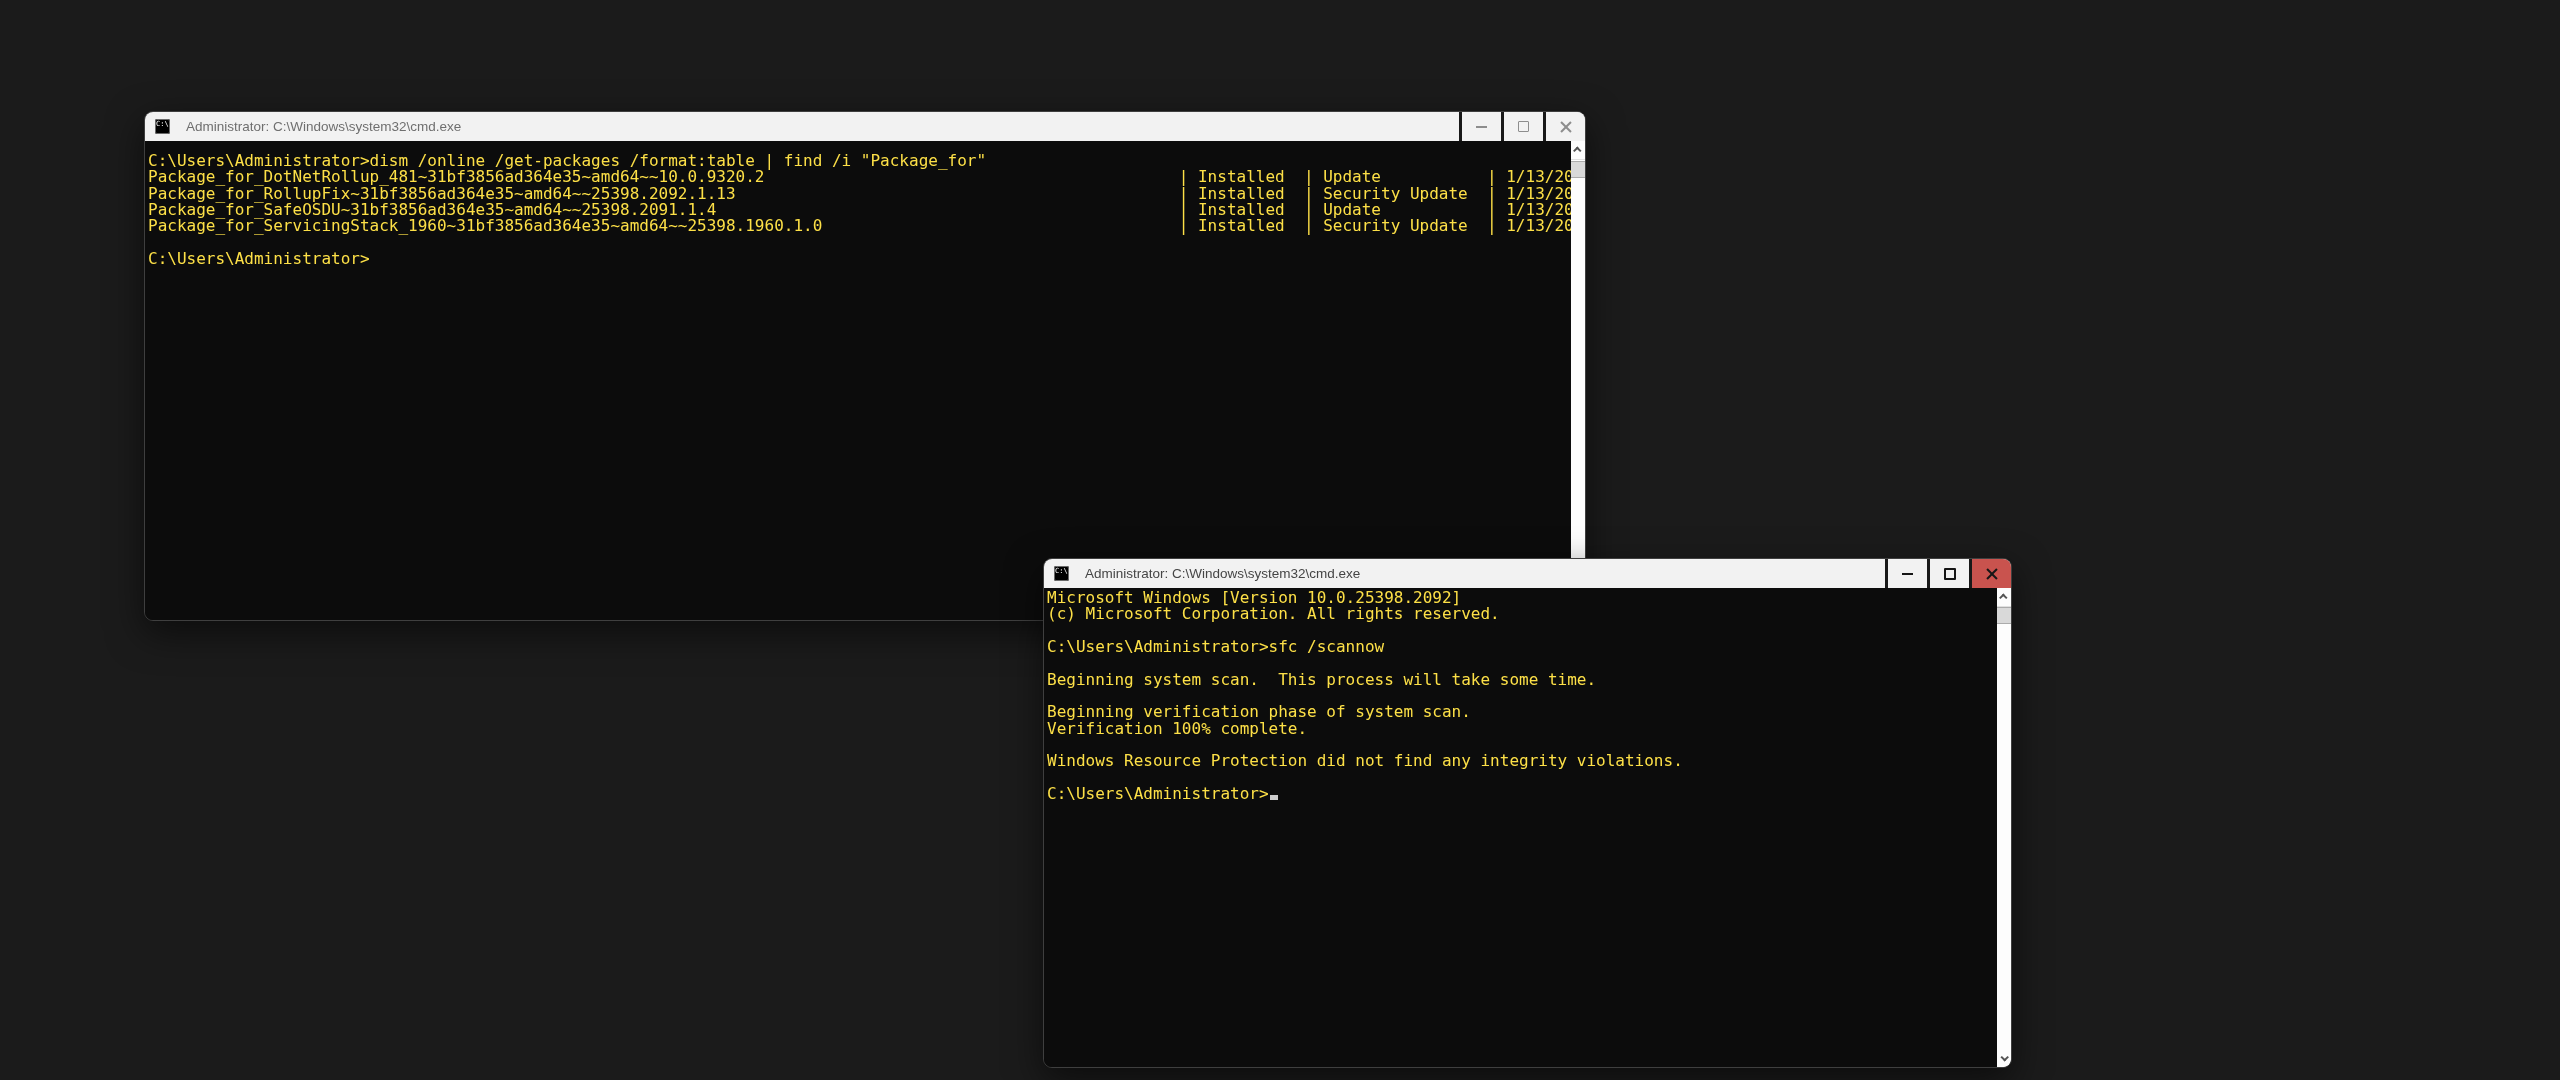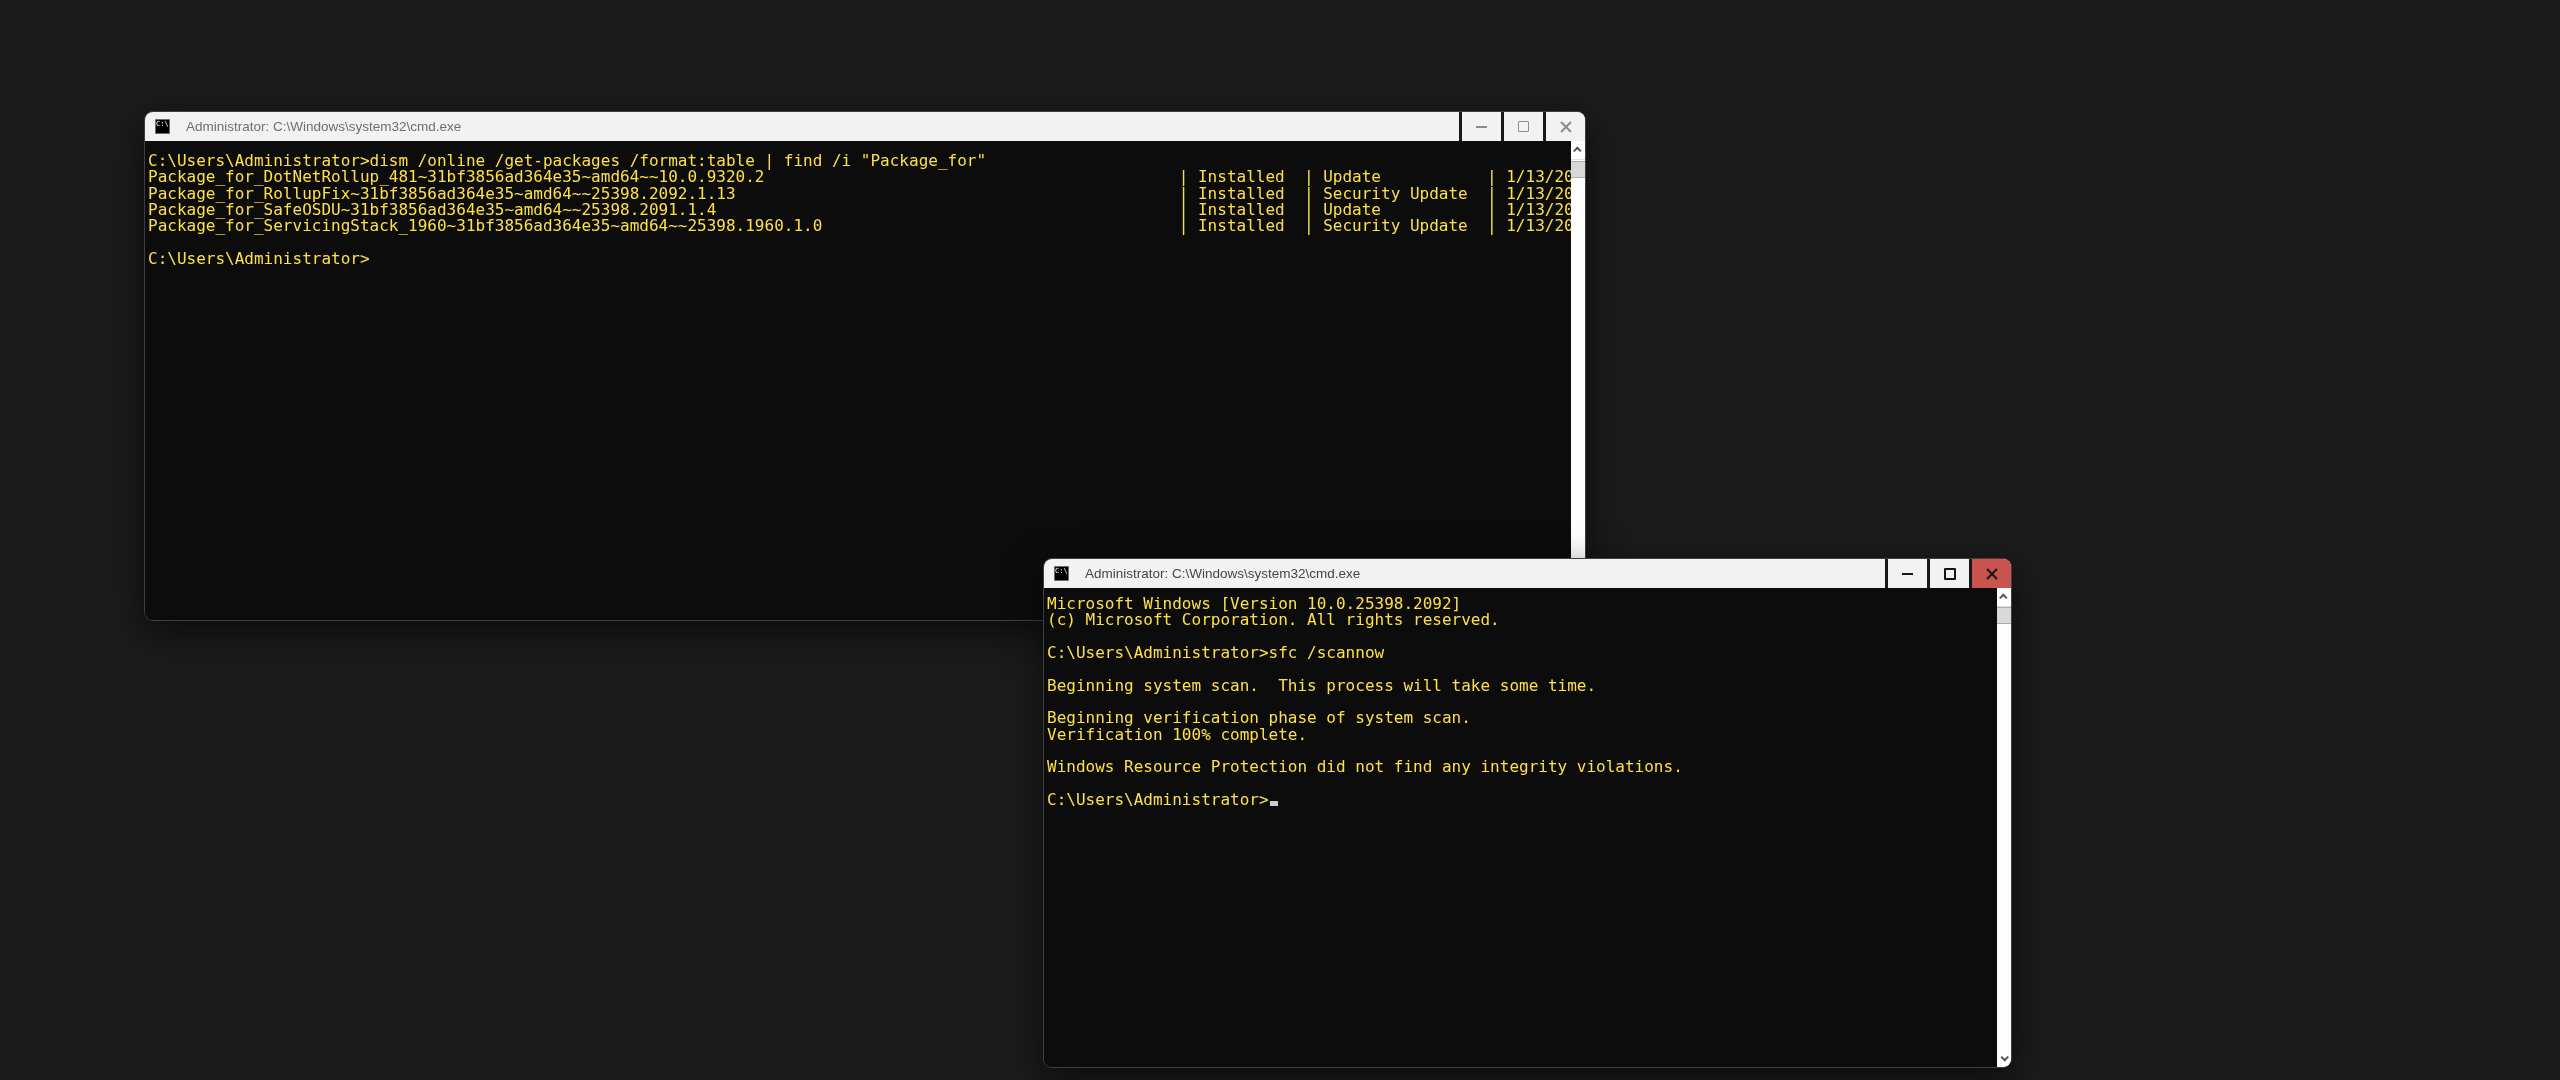--- a/index.html
+++ b/index.html
@@ -89,21 +89,21 @@
   }
   .console pre{
     margin:0;
     font-family:"DejaVu Sans Mono", monospace;
     font-size:16px;
     line-height:16.33px;
     color:#fde047;
     white-space:pre;
   }
   #window1 .console pre{padding:12px 0 0 3px;}
-  #window2 .console pre{padding:8px 0 0 3px;}
+  #window2 .console pre{padding:2px 0 0 3px;}
 
   .cursor{
     display:inline-block;
     width:8px;height:5px;
     background:#cccccc;
     position:relative;
     top:1px;
     margin-left:1px;
   }
 

